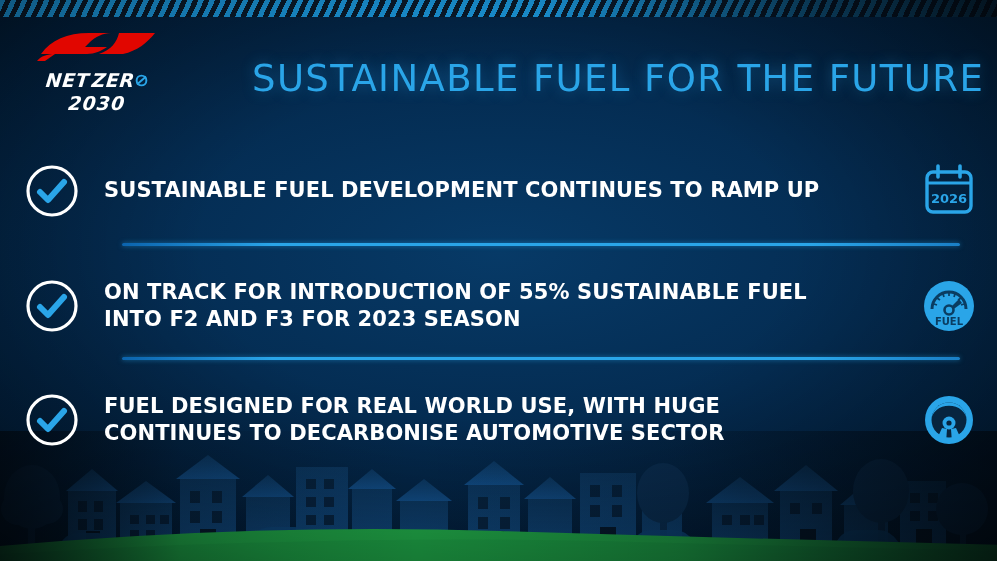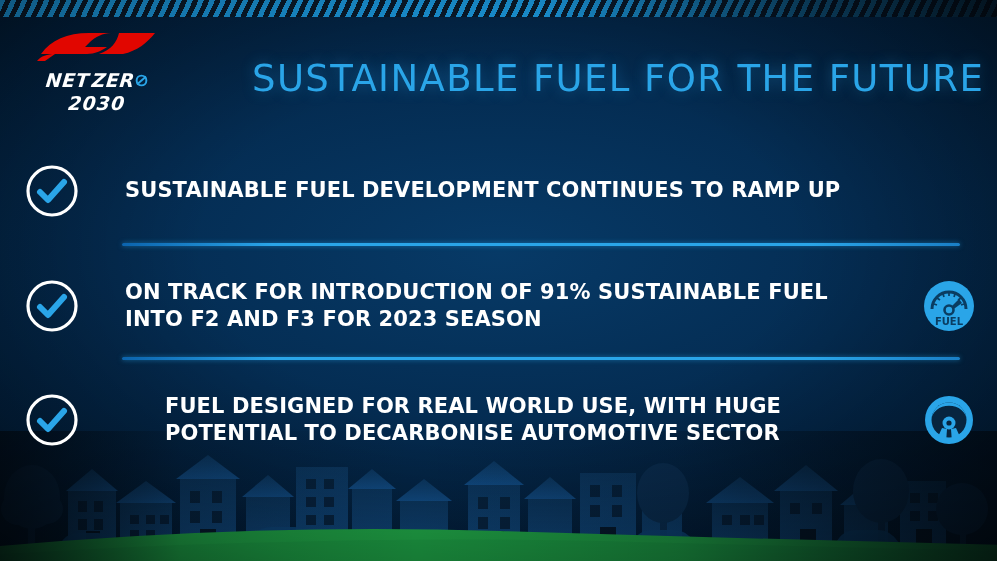--- a/index.html
+++ b/index.html
@@ -68,39 +68,39 @@
     z-index:10;
   }
 
   
   .row {
     position:absolute; left:0; width:997px; height:78px;
     display:flex; align-items:center; z-index:10;
   }
   #row-0 { top:152px; }
   #row-1 { top:267px; }
-  #row-2 { top:381px;gap:40px; }
+  #row-2 { top:381px; }
 
   .check-wrap {
     width:104px; display:flex; justify-content:center; align-items:center;
     flex:0 0 104px;
   }
   .check-icon { width:54px; height:54px; display:block; }
 
   .row-text {
     flex:1 1 auto;
     font-family:"DejaVu Sans", sans-serif;
     font-weight:bold;
     font-size:21px;
     line-height:1.31;
     color:#ffffff;
     letter-spacing:.1px;
     padding-right:14px;
   }
-  .row-text .ln { display:block; white-space:nowrap;margin-left:21px; }
+  .row-text .ln { display:block; white-space:nowrap; }
 
   .row-icon {
     flex:0 0 96px; width:96px;
     display:flex; justify-content:center; align-items:center;
   }
   .row-icon svg { display:block; }
 
   
   .divider {
     position:absolute; left:122px; width:838px; height:3px;
@@ -290,32 +290,41 @@
   <div class="row" id="row-0">
     <div class="check-wrap">
       <svg class="check-icon" viewBox="0 0 54 54" xmlns="http://www.w3.org/2000/svg">
         <circle cx="27" cy="27" r="24" fill="none" stroke="#ffffff" stroke-width="3.2"></circle>
         <polyline points="15,28 23,36 39,18" fill="none" stroke="#2aa5e8" stroke-width="6" stroke-linecap="round" stroke-linejoin="round"></polyline>
       </svg>
     </div>
     <div class="row-text">
       <span class="ln">SUSTAINABLE FUEL DEVELOPMENT CONTINUES TO RAMP UP</span>
     </div>
+    <div class="row-icon">
+      <svg width="60" height="60" viewBox="0 0 60 60" xmlns="http://www.w3.org/2000/svg">
+        <rect x="8" y="11" width="44" height="40" rx="6" fill="none" stroke="#2aa5e8" stroke-width="3.4"></rect>
+        <line x1="8" y1="22" x2="52" y2="22" stroke="#2aa5e8" stroke-width="3"></line>
+        <line x1="19" y1="5" x2="19" y2="16" stroke="#2aa5e8" stroke-width="3.6" stroke-linecap="round"></line>
+        <line x1="41" y1="5" x2="41" y2="16" stroke="#2aa5e8" stroke-width="3.6" stroke-linecap="round"></line>
+        <text x="30" y="42" text-anchor="middle" font-family="DejaVu Sans, sans-serif" font-size="13" font-weight="bold" fill="#2aa5e8">2026</text>
+      </svg>
+    </div>
   </div>
   <div class="divider" id="divider-0"></div>
 
   <div class="row" id="row-1">
     <div class="check-wrap">
       <svg class="check-icon" viewBox="0 0 54 54" xmlns="http://www.w3.org/2000/svg">
         <circle cx="27" cy="27" r="24" fill="none" stroke="#ffffff" stroke-width="3.2"></circle>
         <polyline points="15,28 23,36 39,18" fill="none" stroke="#2aa5e8" stroke-width="6" stroke-linecap="round" stroke-linejoin="round"></polyline>
       </svg>
     </div>
     <div class="row-text">
-      <span class="ln">ON TRACK FOR INTRODUCTION OF 91% SUSTAINABLE FUEL</span>
+      <span class="ln">ON TRACK FOR INTRODUCTION OF 55% SUSTAINABLE FUEL</span>
       <span class="ln">INTO F2 AND F3 FOR 2023 SEASON</span>
     </div>
     <div class="row-icon">
       <svg width="56" height="56" viewBox="0 0 56 56" xmlns="http://www.w3.org/2000/svg">
         <circle cx="28" cy="28" r="25" fill="#2aa5e8"></circle>
         <path d="M11 31 a17 17 0 0 1 34 0" fill="none" stroke="#0a3d62" stroke-width="3"></path>
         <g stroke="#0a3d62" stroke-width="1.7">
           <line x1="13" y1="26" x2="16" y2="27"></line>
           <line x1="16" y1="20" x2="19" y2="22"></line>
           <line x1="22" y1="16" x2="23" y2="19"></line>
@@ -334,21 +343,21 @@
 
   <div class="row" id="row-2">
     <div class="check-wrap">
       <svg class="check-icon" viewBox="0 0 54 54" xmlns="http://www.w3.org/2000/svg">
         <circle cx="27" cy="27" r="24" fill="none" stroke="#ffffff" stroke-width="3.2"></circle>
         <polyline points="15,28 23,36 39,18" fill="none" stroke="#2aa5e8" stroke-width="6" stroke-linecap="round" stroke-linejoin="round"></polyline>
       </svg>
     </div>
     <div class="row-text">
       <span class="ln">FUEL DESIGNED FOR REAL WORLD USE, WITH HUGE</span>
-      <span class="ln">POTENTIAL TO DECARBONISE AUTOMOTIVE SECTOR</span>
+      <span class="ln">CONTINUES TO DECARBONISE AUTOMOTIVE SECTOR</span>
     </div>
     <div class="row-icon">
       <svg width="56" height="56" viewBox="0 0 56 56" xmlns="http://www.w3.org/2000/svg">
         <circle cx="28" cy="28" r="24" fill="#2aa5e8"></circle>
         <circle cx="28" cy="28" r="17.5" fill="#07253f"></circle>
         <path d="M10.5 28 a17.5 17.5 0 0 1 35 0 a11 9 0 0 0 -35 0 Z" fill="#2aa5e8"></path>
         <path d="M21 36 L16 47 a17.5 17.5 0 0 0 9 4 L26 37 Z" fill="#2aa5e8"></path>
         <path d="M35 36 L40 47 a17.5 17.5 0 0 1 -9 4 L30 37 Z" fill="#2aa5e8"></path>
         <circle cx="28" cy="31" r="6.5" fill="#2aa5e8"></circle>
         <circle cx="28" cy="31" r="2.6" fill="#07253f"></circle>

